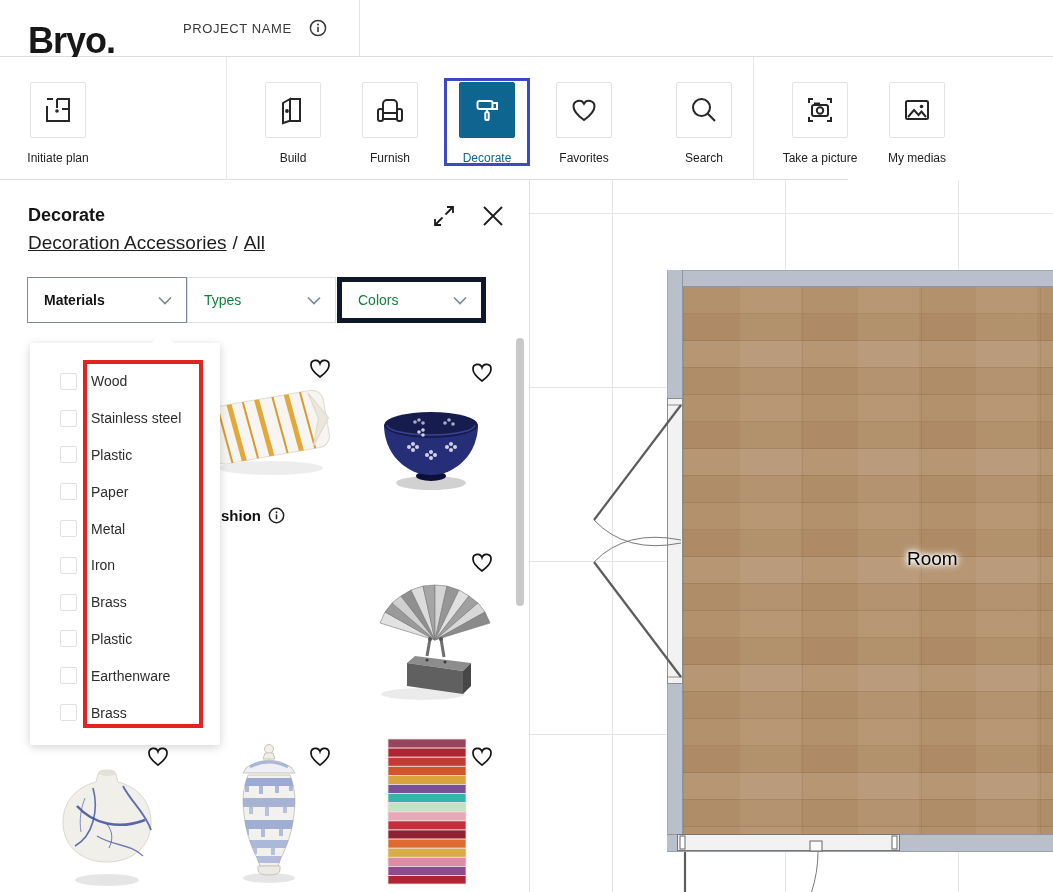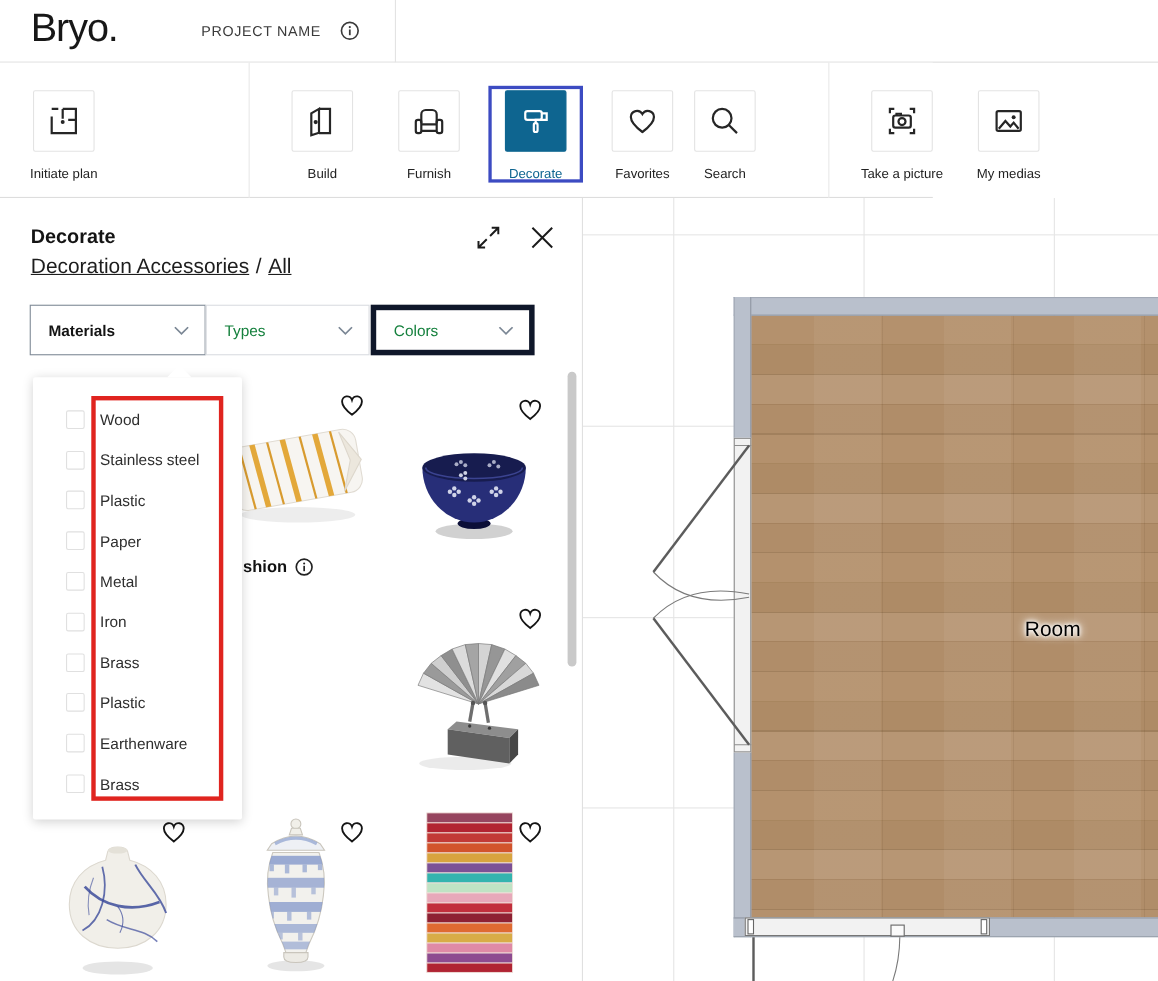--- a/index.html
+++ b/index.html
@@ -2,21 +2,21 @@
 <html><head>
 <meta charset="utf-8">
 <style>
   html,body{margin:0;padding:0;background:#fff;}
   *{box-sizing:border-box;}
   .app{position:relative;width:1053px;height:892px;overflow:hidden;background:#fff;
        font-family:"Liberation Sans",sans-serif;color:#1c1c1c;}
 
   
   .header{position:absolute;left:0;top:0;width:1053px;height:57px;background:#fff;border-bottom:1px solid #ddd;}
-  .logo{position:absolute;left:28px;top:4px;font-size:36px;font-weight:400;letter-spacing:-1px;color:#171717;}
+  .logo{position:absolute;left:28px;top:20px;font-size:36px;font-weight:700;letter-spacing:-1px;color:#171717;}
   .project-name{position:absolute;left:183px;top:21px;font-size:13px;letter-spacing:.6px;color:#3a3a3a;}
   .header-divider{position:absolute;left:359px;top:0;width:1px;height:57px;background:#e3e3e3;}
   .info-btn{position:absolute;left:309px;top:19px;width:18px;height:18px;cursor:pointer;}
 
   
   .toolbar{position:absolute;left:0;top:57px;width:848px;height:123px;background:#fff;border-bottom:1px solid #ddd;}
   .tb-divider{position:absolute;top:0;width:1px;height:123px;background:#e8e8e8;}
   .tool{position:absolute;top:25px;width:110px;text-align:center;cursor:pointer;}
   .tool-box{width:56px;height:56px;margin:0 auto;border:1px solid #e3e3e3;border-radius:2px;background:#fff;
             display:flex;align-items:center;justify-content:center;}
@@ -71,22 +71,22 @@
     background-color:#b18e6b;
     background-image:
       repeating-linear-gradient(90deg, rgba(80,52,26,.10) 0 1px, transparent 1px 119px),
       repeating-linear-gradient(90deg, transparent 0 57px, rgba(255,255,255,.05) 57px 118px),
       repeating-linear-gradient(180deg,
         #b4916d 0 26px,#a8865f 26px 27px,#ae8b66 27px 53px,#9f7f5c 53px 54px,
         #b79674 54px 80px,#a5825e 80px 81px,#b08d69 81px 107px,#a1805d 107px 108px);}
   .door-frame{position:absolute;left:137px;top:218px;width:16px;height:286px;background:#f2f2f2;border:1px solid #8d8d8d;pointer-events:none;}
   .window{position:absolute;left:147px;top:654px;width:223px;height:17px;background:#f2f2f2;border:1px solid #767676;pointer-events:none;}
   .plan-svg{position:absolute;left:0;top:0;pointer-events:none;}
-  .room-label{position:absolute;left:377px;top:368px;width:100px;text-align:center;font-size:19px;font-weight:500;color:#000;
-    text-shadow:0 0 3px #fff,0 0 5px #fff,0 0 8px #fff,0 0 10px #fff;pointer-events:none;margin-top:14px;}
+  .room-label{position:absolute;left:377px;top:368px;width:100px;text-align:left;font-size:19px;font-weight:500;color:#000;
+    text-shadow:0 0 3px #fff,0 0 5px #fff,0 0 8px #fff,0 0 10px #fff;pointer-events:none;}
 
   svg{display:block;}
 </style>
 </head>
 <body>
 
 <div class="app">
 
   <div class="header">
     <div class="logo">Bryo.</div>
@@ -165,21 +165,21 @@
       <div class="tool-box">
           <span>
         <svg width="32" height="32" viewBox="0 0 32 32" fill="none" stroke="#262626" stroke-width="2">
           <path d="M16 26C8.5 20.5 5.5 16 5.5 12.4a5.6 5.6 0 0 1 10.5-2.7A5.6 5.6 0 0 1 26.5 12.4C26.5 16 23.5 20.5 16 26Z"></path>
         </svg>
           </span>
         </div>
       <div class="tool-label">Favorites</div>
     </div>
 
-    <div class="tool" style="left:604px">
+    <div class="tool" style="left:649px">
       <div class="tool-box">
           <span>
         <svg width="32" height="32" viewBox="0 0 32 32" fill="none" stroke="#262626" stroke-width="2">
           <circle cx="13.5" cy="13.5" r="8.5"></circle>
               <path d="M19.8 19.8 27 27"></path>
         </svg>
           </span>
         </div>
       <div class="tool-label">Search</div>
     </div>

